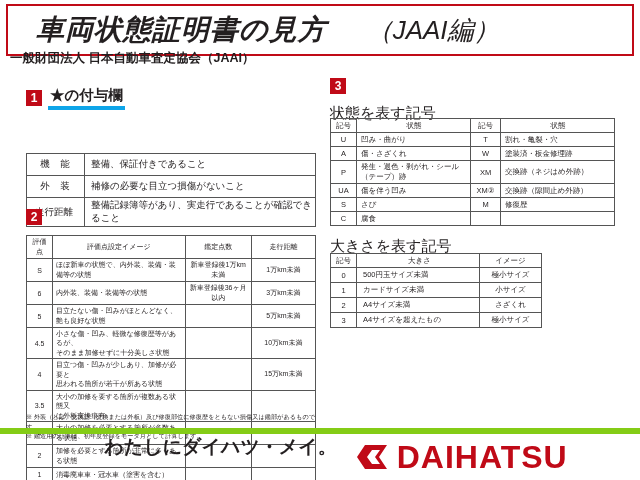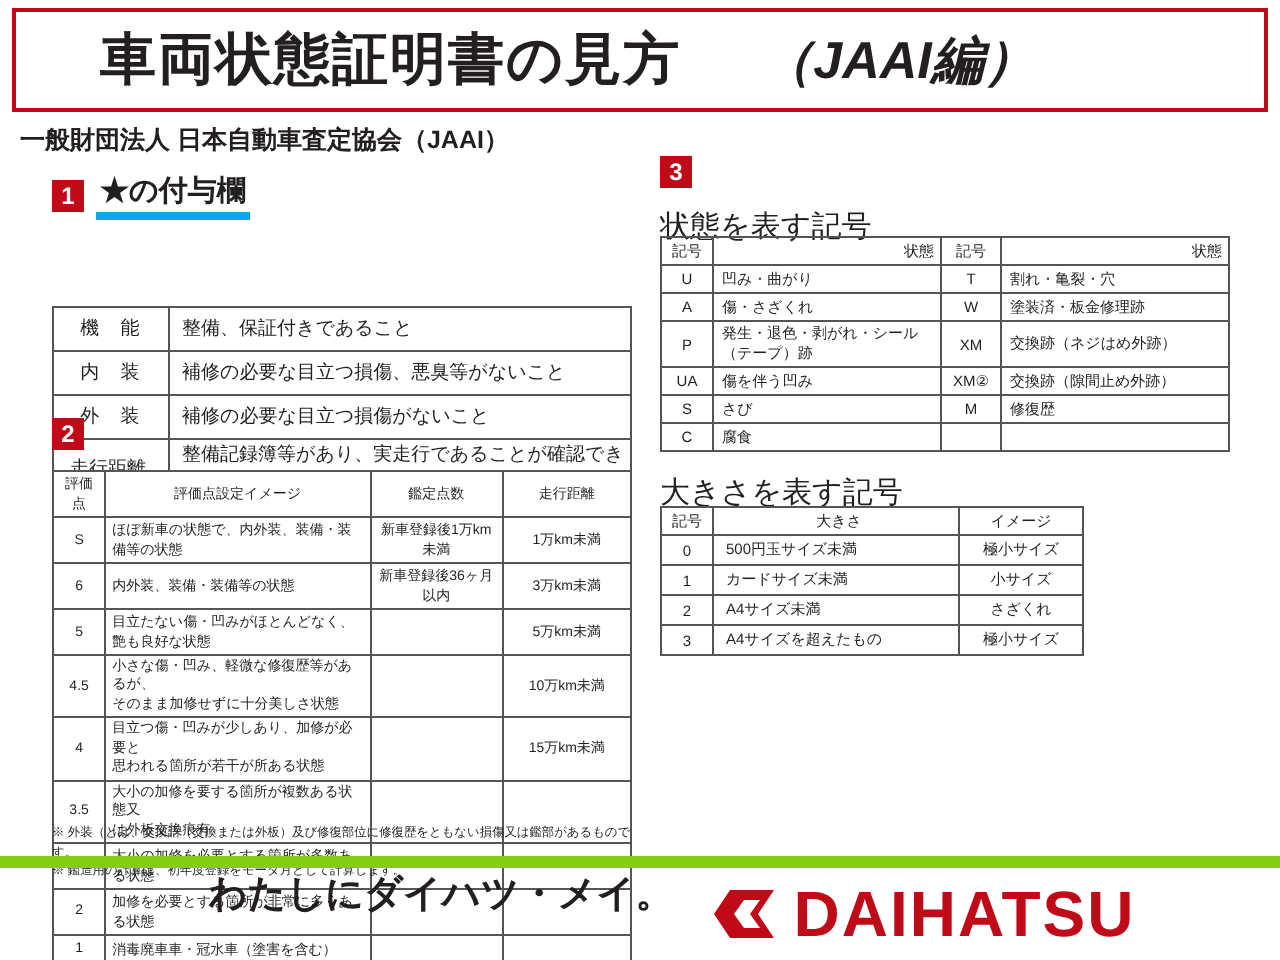--- a/index.html
+++ b/index.html
@@ -14,31 +14,31 @@
   }
   .page { position:relative; width:640px; height:480px; }
 
   
   .title-bar {
     position:absolute; left:6px; top:4px; width:628px; height:52px;
     border:2px solid #c00a17;
     display:flex; align-items:center;
   }
   .title-text {
-    font-size:28px; font-weight:bold; 
-    color:#231f20; letter-spacing:1px; padding-left:42px;
+    font-size:28px; font-weight:bold; font-style:italic;
+    color:#231f20; letter-spacing:1px; padding-left:28px;
     white-space:nowrap;
   }
   .title-sub {
-    font-size:26px; font-weight:bold; font-style:italic;
+    font-size:26px; font-weight:normal; font-style:italic;
     color:#231f20; padding-left:40px; white-space:nowrap;
   }
 
   .assoc {
-    position:absolute; left:10px; top:62px;
+    position:absolute; left:10px; top:50px;
     font-size:12.5px; font-weight:bold; color:#231f20;
     white-space:nowrap;
   }
 
   
   .sec-head { position:absolute; display:flex; align-items:center; }
   .sec-num {
     width:16px; height:16px; background:#c00a17; color:#fff;
     font-size:12px; font-weight:bold; line-height:16px; text-align:center;
     margin-right:6px; flex:0 0 auto;
@@ -71,21 +71,21 @@
   .t2 .c-cnt { width:66px; text-align:center; }
   .t2 .c-km  { width:64px; text-align:center; }
 
   .notes {
     position:absolute; left:26px; top:412px; width:292px;
     font-size:6.2px; line-height:1.55; color:#231f20;
   }
 
   
   .t3 { position:absolute; left:330px; top:118px; width:285px; font-size:7.5px; }
-  .t3 th { text-align:right; height:14px; font-size:7.5px; }
+  .t3 th { text-align:center; height:14px; font-size:7.5px; }
   .t3 td { height:14px; }
   .t3 .sym { width:26px; text-align:center; }
   .t3 .desc { padding-left:4px; }
   .t3 .sym2 { width:30px; text-align:center; }
   .t3 .desc2 { padding-left:4px; }
 
   .sublabel {
     position:absolute; font-size:15px; font-weight:normal; color:#231f20;
   }
 
@@ -127,24 +127,20 @@
   <div class="sec-head" style="left:26px; top:86px;">
     <div class="sec-num">1</div>
     <div class="sec-title">★の付与欄</div>
   </div>
 
   <table class="t1">
     <tbody>
         <tr>
       <td class="lbl">機 能</td>
       <td class="val">整備、保証付きであること</td>
-    </tr>
-    <tr>
-      <td class="lbl">内 装</td>
-      <td class="val">補修の必要な目立つ損傷、悪臭等がないこと</td>
     </tr>
     <tr>
       <td class="lbl">外 装</td>
       <td class="val">補修の必要な目立つ損傷がないこと</td>
     </tr>
     <tr>
       <td class="lbl" style="letter-spacing:0; text-align:center; padding-left:0;">走行距離</td>
       <td class="val">整備記録簿等があり、実走行であることが確認できること</td>
     </tr>
   </tbody>

